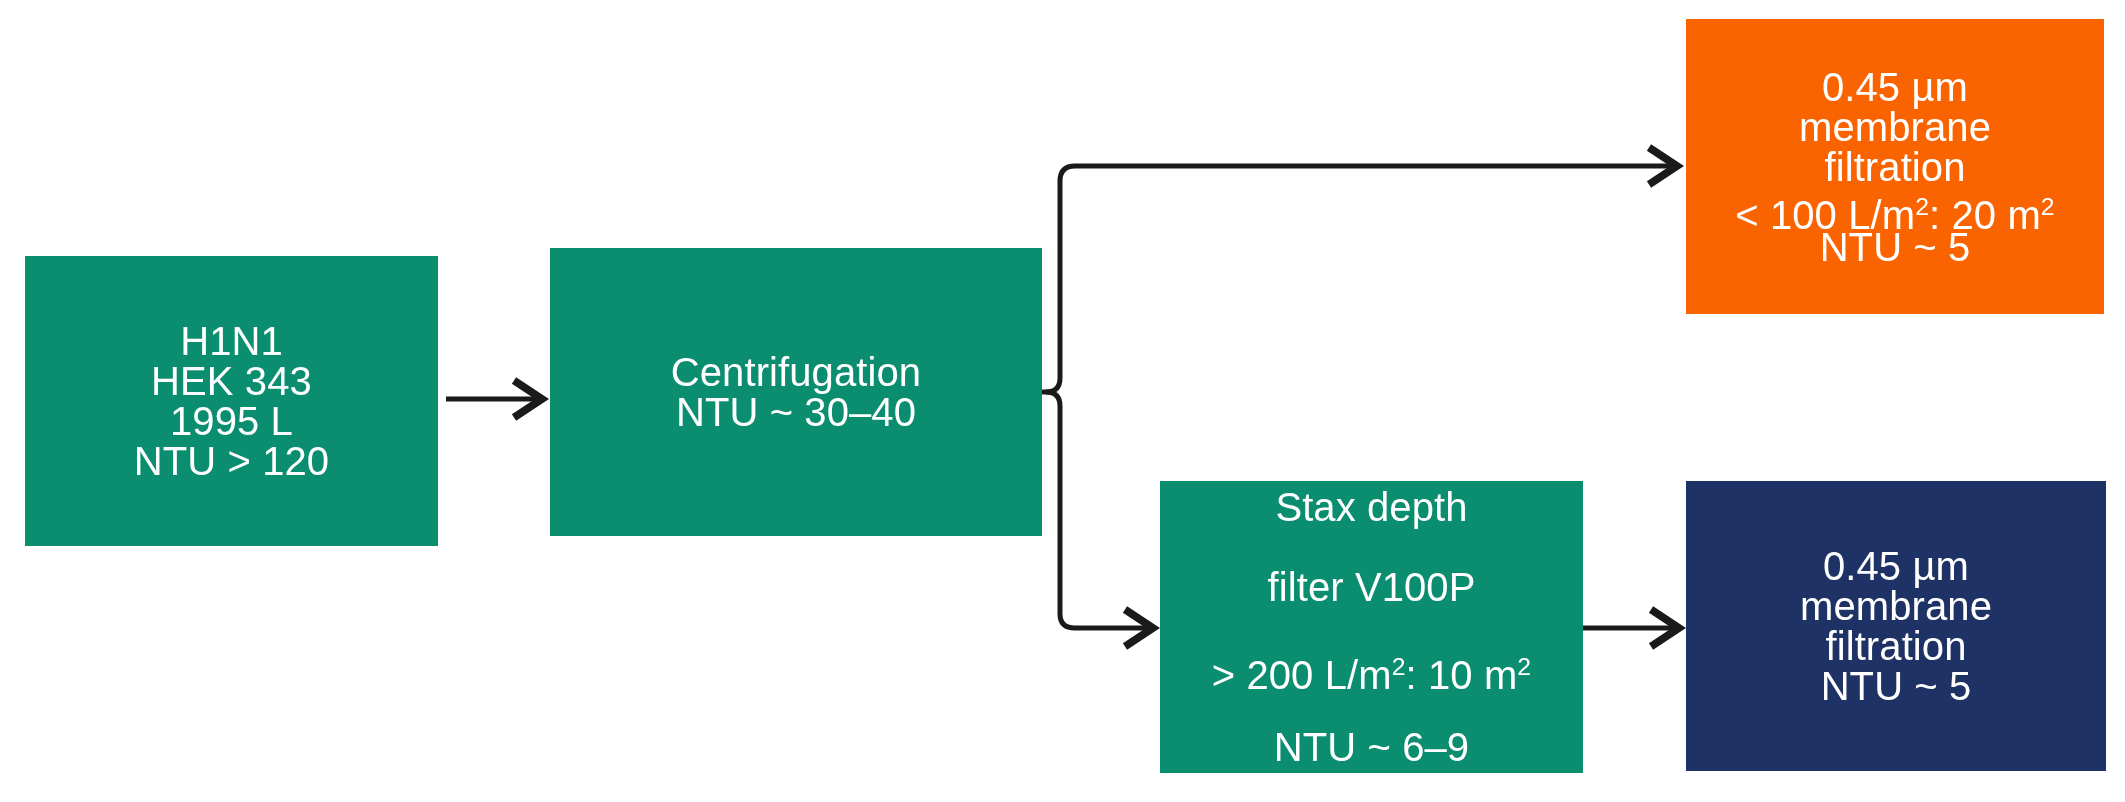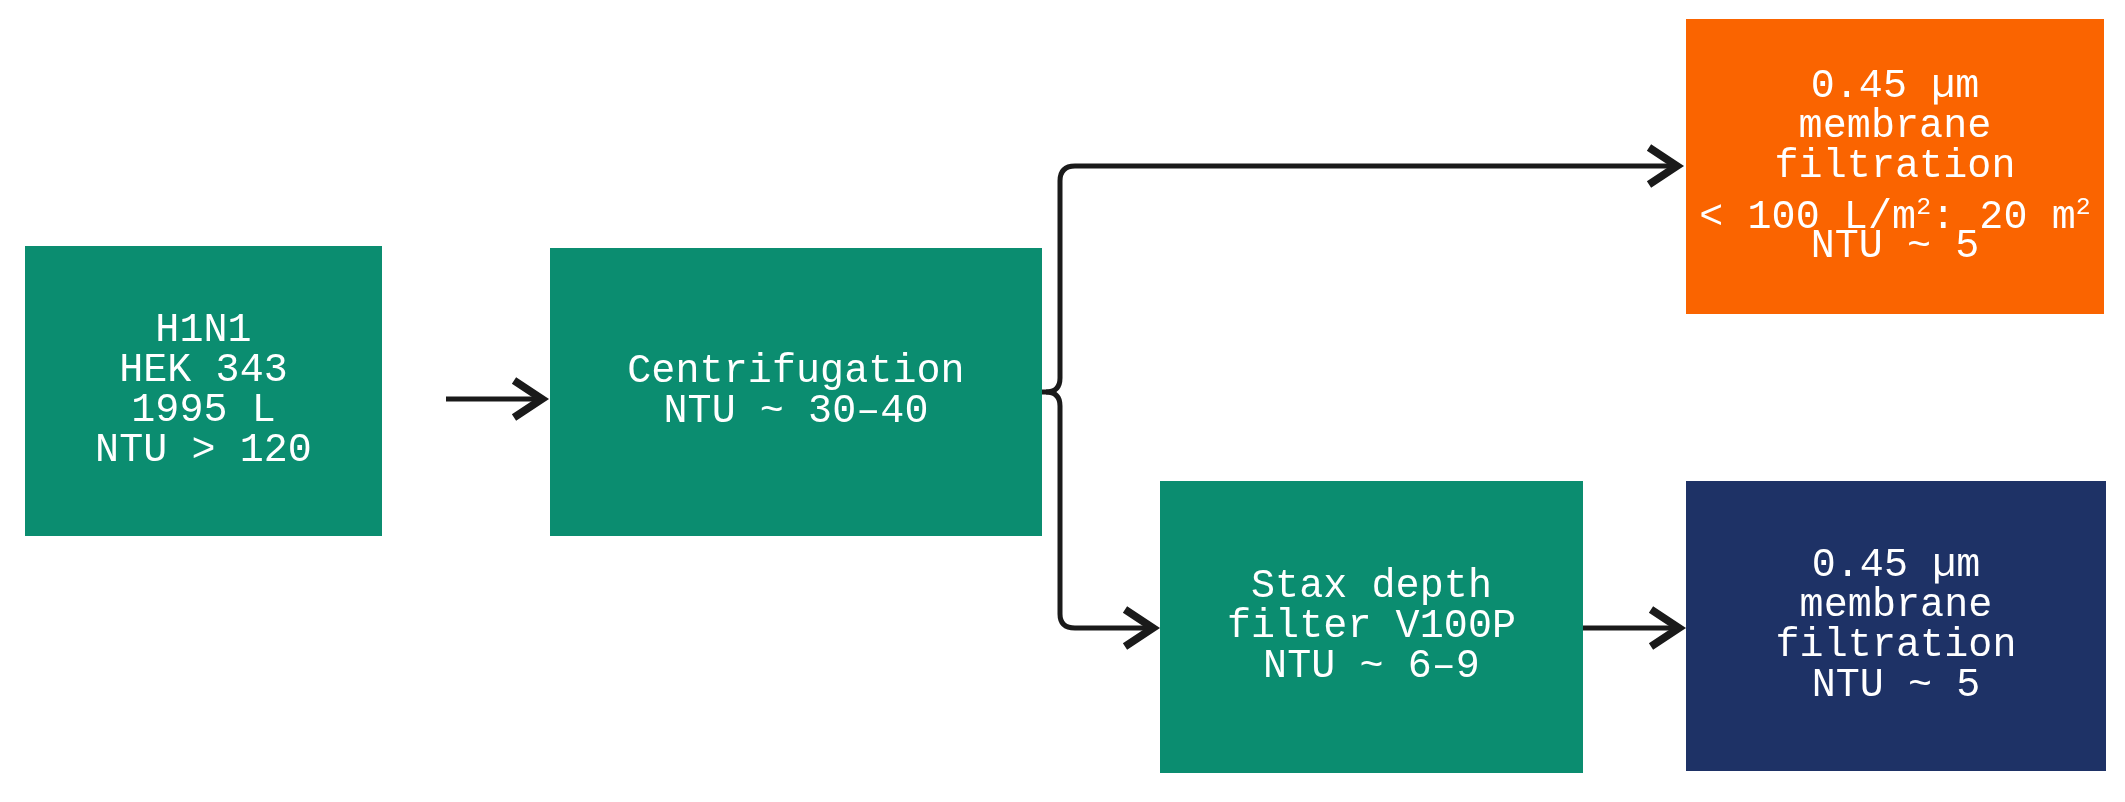--- a/index.html
+++ b/index.html
@@ -26,38 +26,38 @@
     pointer-events: none;
   }
   .node {
     position: absolute;
     box-sizing: border-box;
     display: flex;
     flex-direction: column;
     align-items: center;
     justify-content: center;
     color: #ffffff;
-    font-family: Liberation Mono, monospace;
+    font-family: Liberation Sans, sans-serif;
     font-size: 40px;
     line-height: 1.0;
     text-align: center;
     letter-spacing: 0.1px;
   }
   .node .line {
     display: block;
     white-space: nowrap;
     padding: 0;
     margin: 0;
     height: 40px;
     line-height: 40px;
   }
-  .node.n-source      { left: 25px;   top: 246px; width: 357px; height: 290px; background: #0b8d70; text-align: center; }
+  .node.n-source      { left: 25px;   top: 256px; width: 413px; height: 290px; background: #0b8d70; text-align: center; }
   .node.n-centrifuge  { left: 550px;  top: 248px; width: 492px; height: 288px; background: #0b8d70; }
   .node.n-membrane-a  { left: 1686px; top: 19px;  width: 418px; height: 295px; background: #fa6400; }
-  .node.n-stax        { left: 1160px; top: 481px; width: 423px; height: 292px; background: #0b8d70; }
+  .node.n-stax        { left: 1160px; top: 481px; width: 423px; height: 292px; background: #0b8d70; gap: 40px; }
   .node.n-membrane-b  { left: 1686px; top: 481px; width: 420px; height: 290px; background: #1e3266; }
   .sup { font-size: 0.62em; vertical-align: 0.55em; }
 </style>
 </head>
 <body>
 
 <div id="diagram-root">
 
   <svg id="connector-layer" viewBox="0 0 2125 802" width="2125" height="802">
     <defs>
@@ -93,20 +93,21 @@
     <span class="line">0.45 µm</span>
     <span class="line">membrane</span>
     <span class="line">filtration</span>
     <span class="line">&lt; 100 L/m<span class="sup">2</span>: 20 m<span class="sup">2</span></span>
     <span class="line">NTU ~ 5</span>
   </div>
 
   <div class="node n-stax">
     <span class="line">Stax depth</span>
     <span class="line">filter V100P</span>
+    <span class="line">&gt; 200 L/m<span class="sup">2</span>: 10 m<span class="sup">2</span></span>
     <span class="line">NTU ~ 6–9</span>
   </div>
 
   <div class="node n-membrane-b">
     <span class="line">0.45 µm</span>
     <span class="line">membrane</span>
     <span class="line">filtration</span>
     <span class="line">NTU ~ 5</span>
   </div>
 

